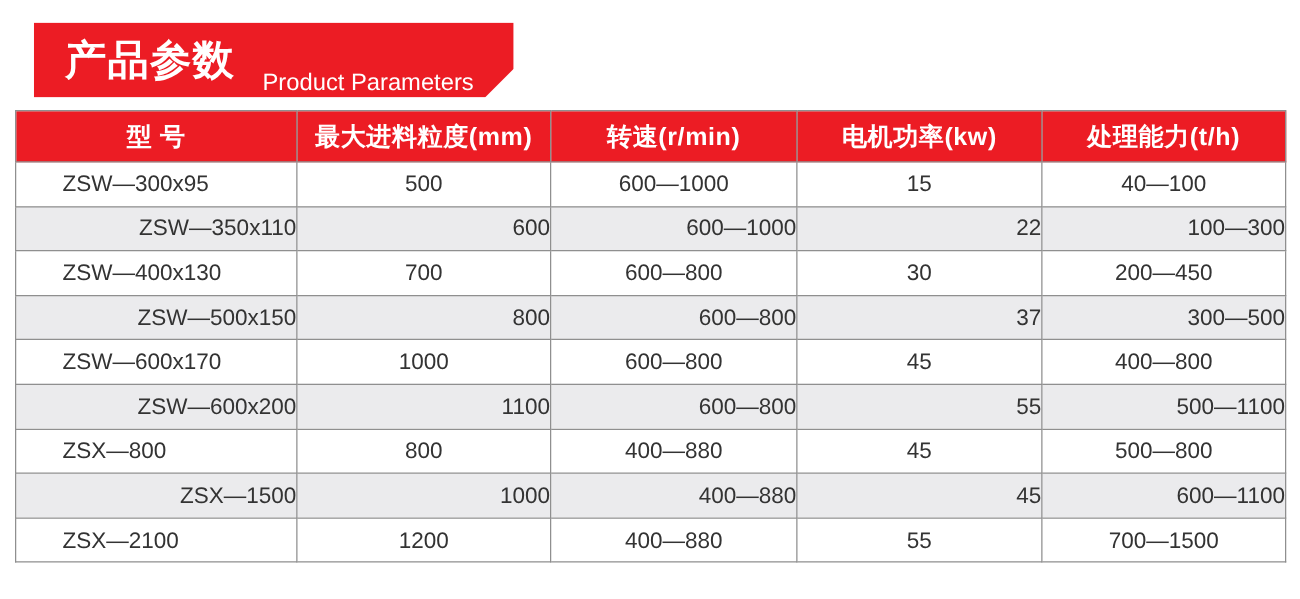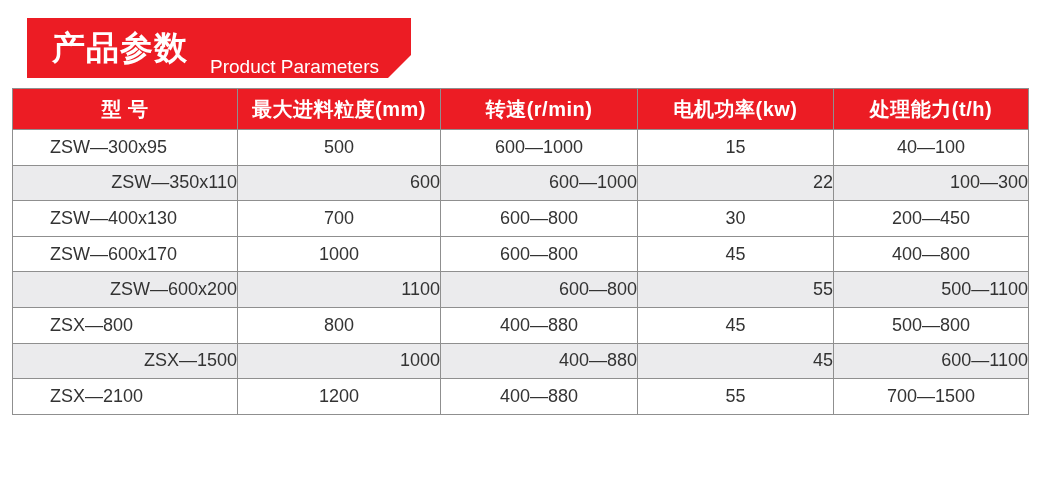--- a/index.html
+++ b/index.html
@@ -116,20 +116,27 @@
           <td>22</td>
           <td>100—300</td>
         </tr>
         <tr>
           <td>ZSW—400x130</td>
           <td>700</td>
           <td>600—800</td>
           <td>30</td>
           <td>200—450</td>
         </tr>
+        <tr class="alt">
+          <td>ZSW—500x150</td>
+          <td>800</td>
+          <td>600—800</td>
+          <td>37</td>
+          <td>300—500</td>
+        </tr>
         <tr>
           <td>ZSW—600x170</td>
           <td>1000</td>
           <td>600—800</td>
           <td>45</td>
           <td>400—800</td>
         </tr>
         <tr class="alt">
           <td>ZSW—600x200</td>
           <td>1100</td>

